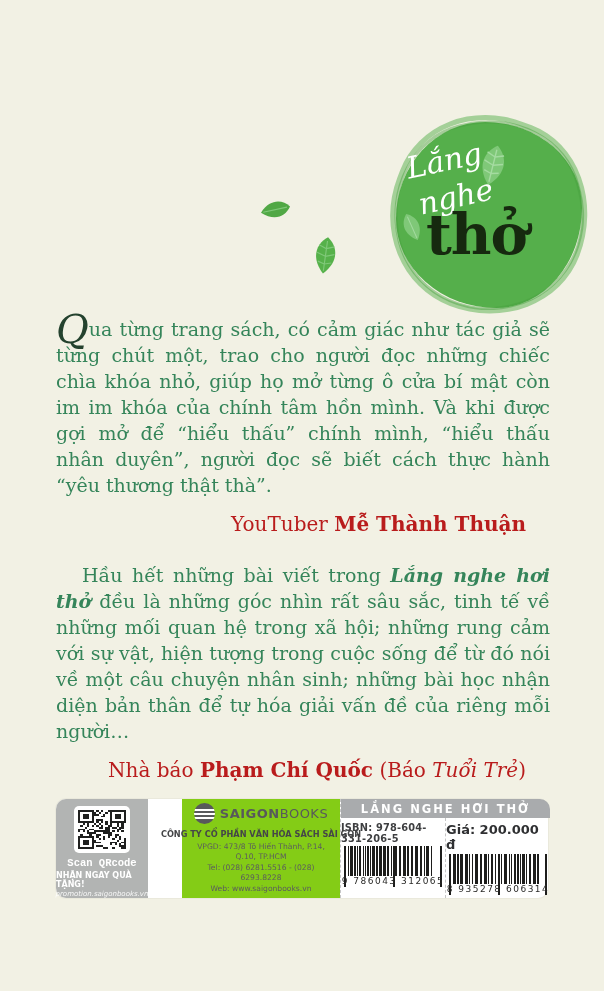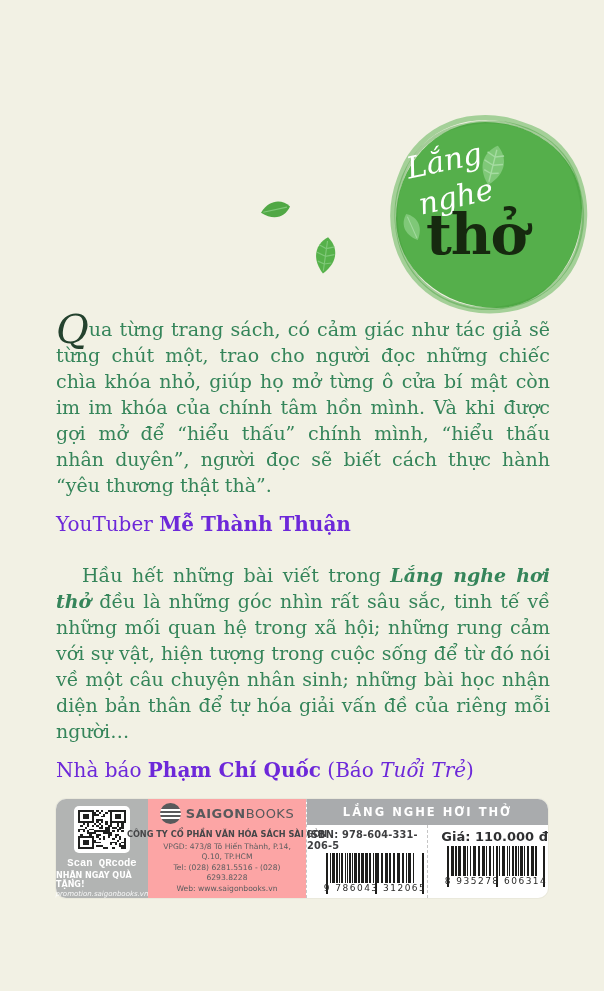--- a/index.html
+++ b/index.html
@@ -33,21 +33,21 @@
   
   .free-leaf{position:absolute;}
   .free-leaf-small{left:263px;top:194px;width:25px;transform:rotate(78deg);}
   .free-leaf-big{left:310px;top:236px;width:31px;transform:rotate(8deg);}
 
   
   .content{position:absolute;left:56px;top:316px;width:494px;color:#35855a;}
   .quote{font-size:19px;line-height:26px;text-align:justify;margin:0;}
   .dropcap{font-size:40px;line-height:18px;font-style:italic;color:#24422e;
         letter-spacing:-2px;vertical-align:-7px;padding-right:2px;}
-  .attr{color:#6d28d9;font-size:20px;margin:14px 24px 0 0;}
+  .attr{text-align:right;color:#b91c1c;font-size:20px;margin:14px 24px 0 0;}
   .attr b{font-weight:bold;}
   .quote2{margin-top:26px;text-indent:26px;}
   .book-title{font-weight:bold;font-style:italic;}
   .paper-title{font-style:italic;}
 
   
   .footer{position:absolute;left:56px;top:799px;width:492px;height:99px;
         background:#ffffff;border-radius:10px;display:flex;
         font-family:"DejaVu Sans",sans-serif;box-shadow:0 0 0 1px rgba(0,0,0,0.03);}
   .f-left{width:92px;background:#b2b4b3;border-radius:10px 0 0 10px;
@@ -57,21 +57,21 @@
         padding:4px;box-sizing:border-box;}
   .qr-grid{display:grid;grid-template-columns:repeat(21,1fr);
         grid-template-rows:repeat(21,1fr);width:100%;height:100%;}
   .qr-grid i{display:block;}
   .qr-grid i.on{background:#1f201f;}
   .qr-t1{color:#ffffff;font-weight:bold;font-size:10.5px;margin-top:4px;font-family:Liberation Mono, monospace;}
   .qr-t2{color:#ffffff;font-weight:bold;font-size:8px;margin-top:2px;}
   .qr-t3{color:rgba(255,255,255,.9);font-style:italic;font-size:7px;margin-top:1px;}
 
   .f-mid{width:158px;display:flex;flex-direction:column;align-items:center;
-        justify-content:center;padding:0 4px;box-sizing:border-box;background:#fca5a5;}
+        justify-content:center;padding:0 4px;box-sizing:border-box;background:#84cc16;margin-left:34px;}
   .sb-row{display:flex;align-items:center;gap:5px;margin-bottom:5px;}
   .sb-mark{width:21px;height:21px;border-radius:50%;overflow:hidden;
         background:linear-gradient(#58595b 0 28%,#fff 28% 36%,#58595b 36% 47%,
                    #fff 47% 55%,#58595b 55% 66%,#fff 66% 74%,#58595b 74% 100%);}
   .sb-name{font-size:13px;color:#58595b;letter-spacing:.5px;}
   .sb-name b{font-weight:bold;}
   .company{font-size:8.2px;font-weight:bold;color:#454648;white-space:nowrap;
         margin-bottom:3px;}
   .detail{font-size:7.6px;color:#5b5c5e;line-height:10.5px;text-align:center;}
 
@@ -629,21 +629,21 @@
                 <i style="width: 3px; margin-right: 2px;"></i>
                 <i style="width: 1px; margin-right: 2px;"></i>
               </div>
             <span class="guard guard-l"></span>
             <span class="guard guard-m"></span>
             <span class="guard guard-r"></span>
             <div class="digits">9 786043 312065</div>
           </div>
         </div>
         <div class="code-cell">
-          <div class="price-label">Giá: 110.000 đ</div>
+          <div class="price-label">Giá: 200.000 đ</div>
           <div class="barcode">
             <div class="bars">
                 <i style="width: 3px; margin-right: 1px;"></i>
                 <i style="width: 2px; margin-right: 1px;"></i>
                 <i style="width: 3px; margin-right: 2px;"></i>
                 <i style="width: 3px; margin-right: 1px;"></i>
                 <i style="width: 1px; margin-right: 2px;"></i>
                 <i style="width: 1px; margin-right: 2px;"></i>
                 <i style="width: 3px; margin-right: 2px;"></i>
                 <i style="width: 2px; margin-right: 2px;"></i>

